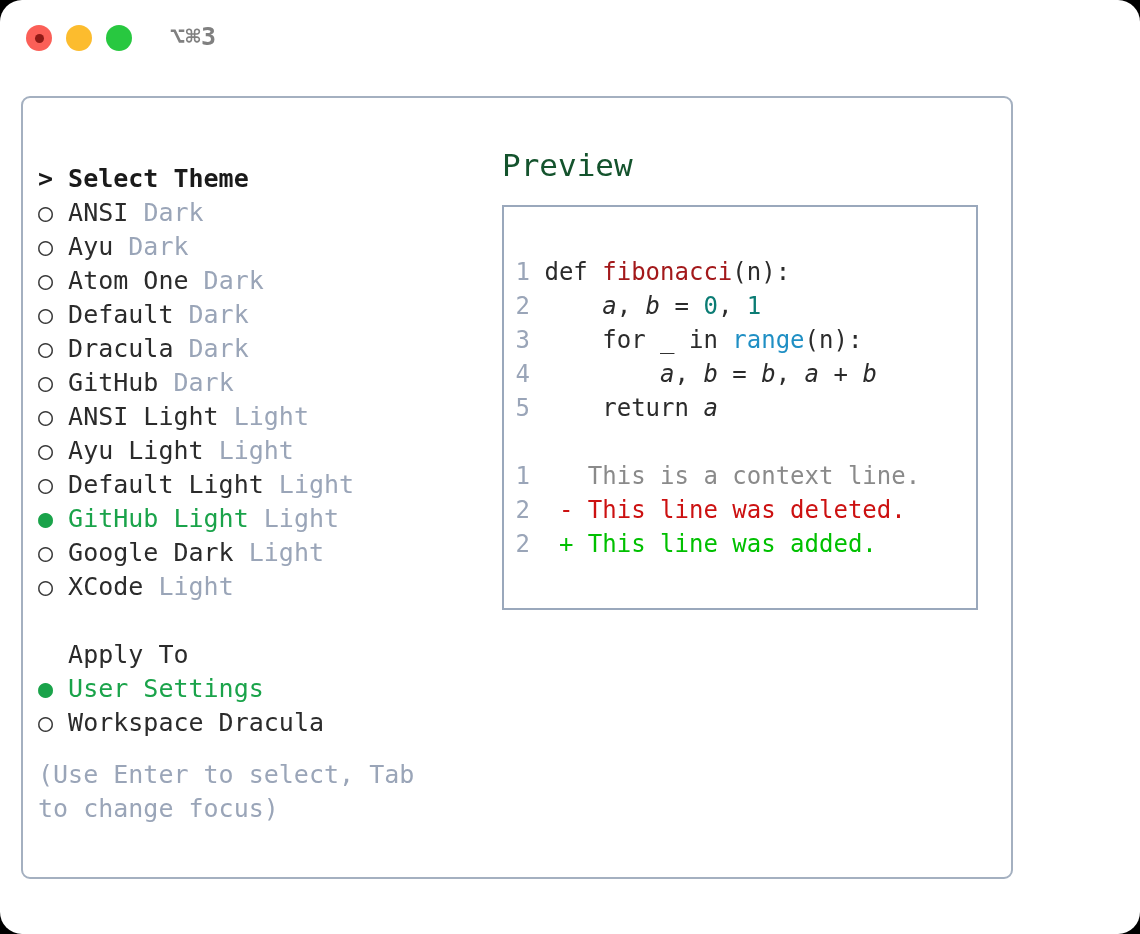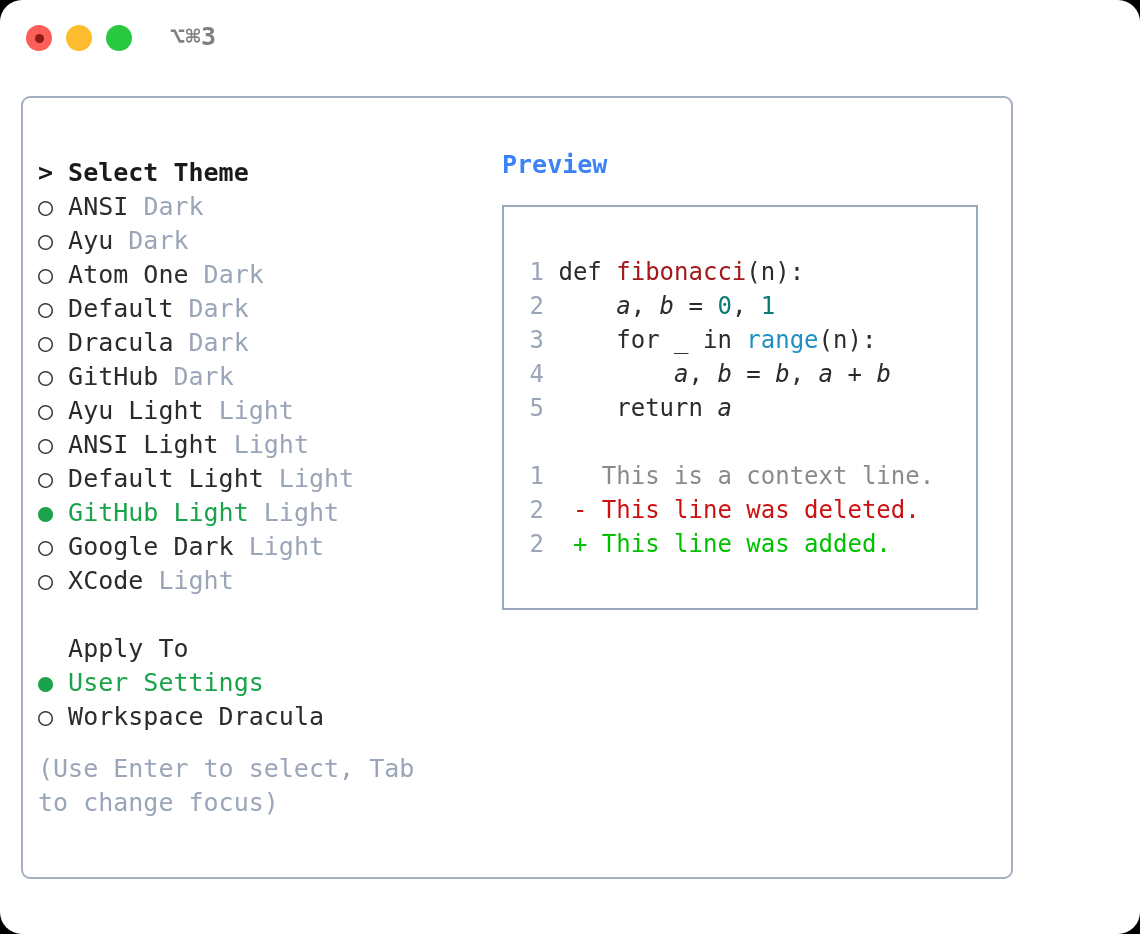--- a/index.html
+++ b/index.html
@@ -77,21 +77,21 @@
     height: 783px;
     border: 2px solid #a4b0c0;
     border-radius: 9px;
     box-sizing: border-box;
     background: #ffffff;
   }
 
   
   .left-col {
     position: absolute;
-    left: 15px; top: 58px;
+    left: 15px; top: 64px;
     width: 440px;
   }
   .section-head {
     font-size: 25px;
     font-weight: bold;
     color: #1a1a1a;
     line-height: 34px;
     white-space: pre;
   }
   .opt-row {
@@ -116,33 +116,33 @@
     width: 410px;
   }
 
   
   .right-col {
     position: absolute;
     left: 479px; top: 50px;
     width: 490px;
   }
   .preview-title {
-    font-size: 25px;
-    font-weight: bold;
-    color: #3b82f6;
+    font-size: 31px;
+    font-weight: normal;
+    color: #14532d;
     line-height: 34px;
   }
   .code-panel {
     margin-top: 23px;
     width: 476px;
     height: 405px;
     border: 2px solid #9aa8bc;
     box-sizing: border-box;
     background: #ffffff;
-    padding: 48px 0 0 18px;
+    padding: 48px 0 0 4px;
   }
   .code-line {
     font-size: 24px;
     line-height: 34px;
     color: #2b2b2b;
     white-space: pre;
   }
   .ln {
     color: #9aa5b8;
     display: inline-block;
@@ -176,22 +176,22 @@
 
     <div class="left-col">
       <div class="section-head">&gt; Select Theme</div>
       <div id="theme-items">
           <div class="opt-row"><span class="marker">○ </span><span class="opt-label">ANSI</span><span class="tag"> Dark</span></div>
           <div class="opt-row"><span class="marker">○ </span><span class="opt-label">Ayu</span><span class="tag"> Dark</span></div>
           <div class="opt-row"><span class="marker">○ </span><span class="opt-label">Atom One</span><span class="tag"> Dark</span></div>
           <div class="opt-row"><span class="marker">○ </span><span class="opt-label">Default</span><span class="tag"> Dark</span></div>
           <div class="opt-row"><span class="marker">○ </span><span class="opt-label">Dracula</span><span class="tag"> Dark</span></div>
           <div class="opt-row"><span class="marker">○ </span><span class="opt-label">GitHub</span><span class="tag"> Dark</span></div>
+          <div class="opt-row"><span class="marker">○ </span><span class="opt-label">ANSI Light</span><span class="tag"> Light</span></div>
           <div class="opt-row"><span class="marker">○ </span><span class="opt-label">Ayu Light</span><span class="tag"> Light</span></div>
-          <div class="opt-row"><span class="marker">○ </span><span class="opt-label">ANSI Light</span><span class="tag"> Light</span></div>
           <div class="opt-row"><span class="marker">○ </span><span class="opt-label">Default Light</span><span class="tag"> Light</span></div>
           <div class="opt-row selected"><span class="marker">● </span><span class="opt-label">GitHub Light</span><span class="tag"> Light</span></div>
           <div class="opt-row"><span class="marker">○ </span><span class="opt-label">Google Dark</span><span class="tag"> Light</span></div>
           <div class="opt-row"><span class="marker">○ </span><span class="opt-label">XCode</span><span class="tag"> Light</span></div>
         </div>
 
       <div class="spacer-row"></div>
 
       <div class="opt-row no-marker"><span class="marker">○ </span><span>Apply To</span></div>
       <div id="apply-items">

